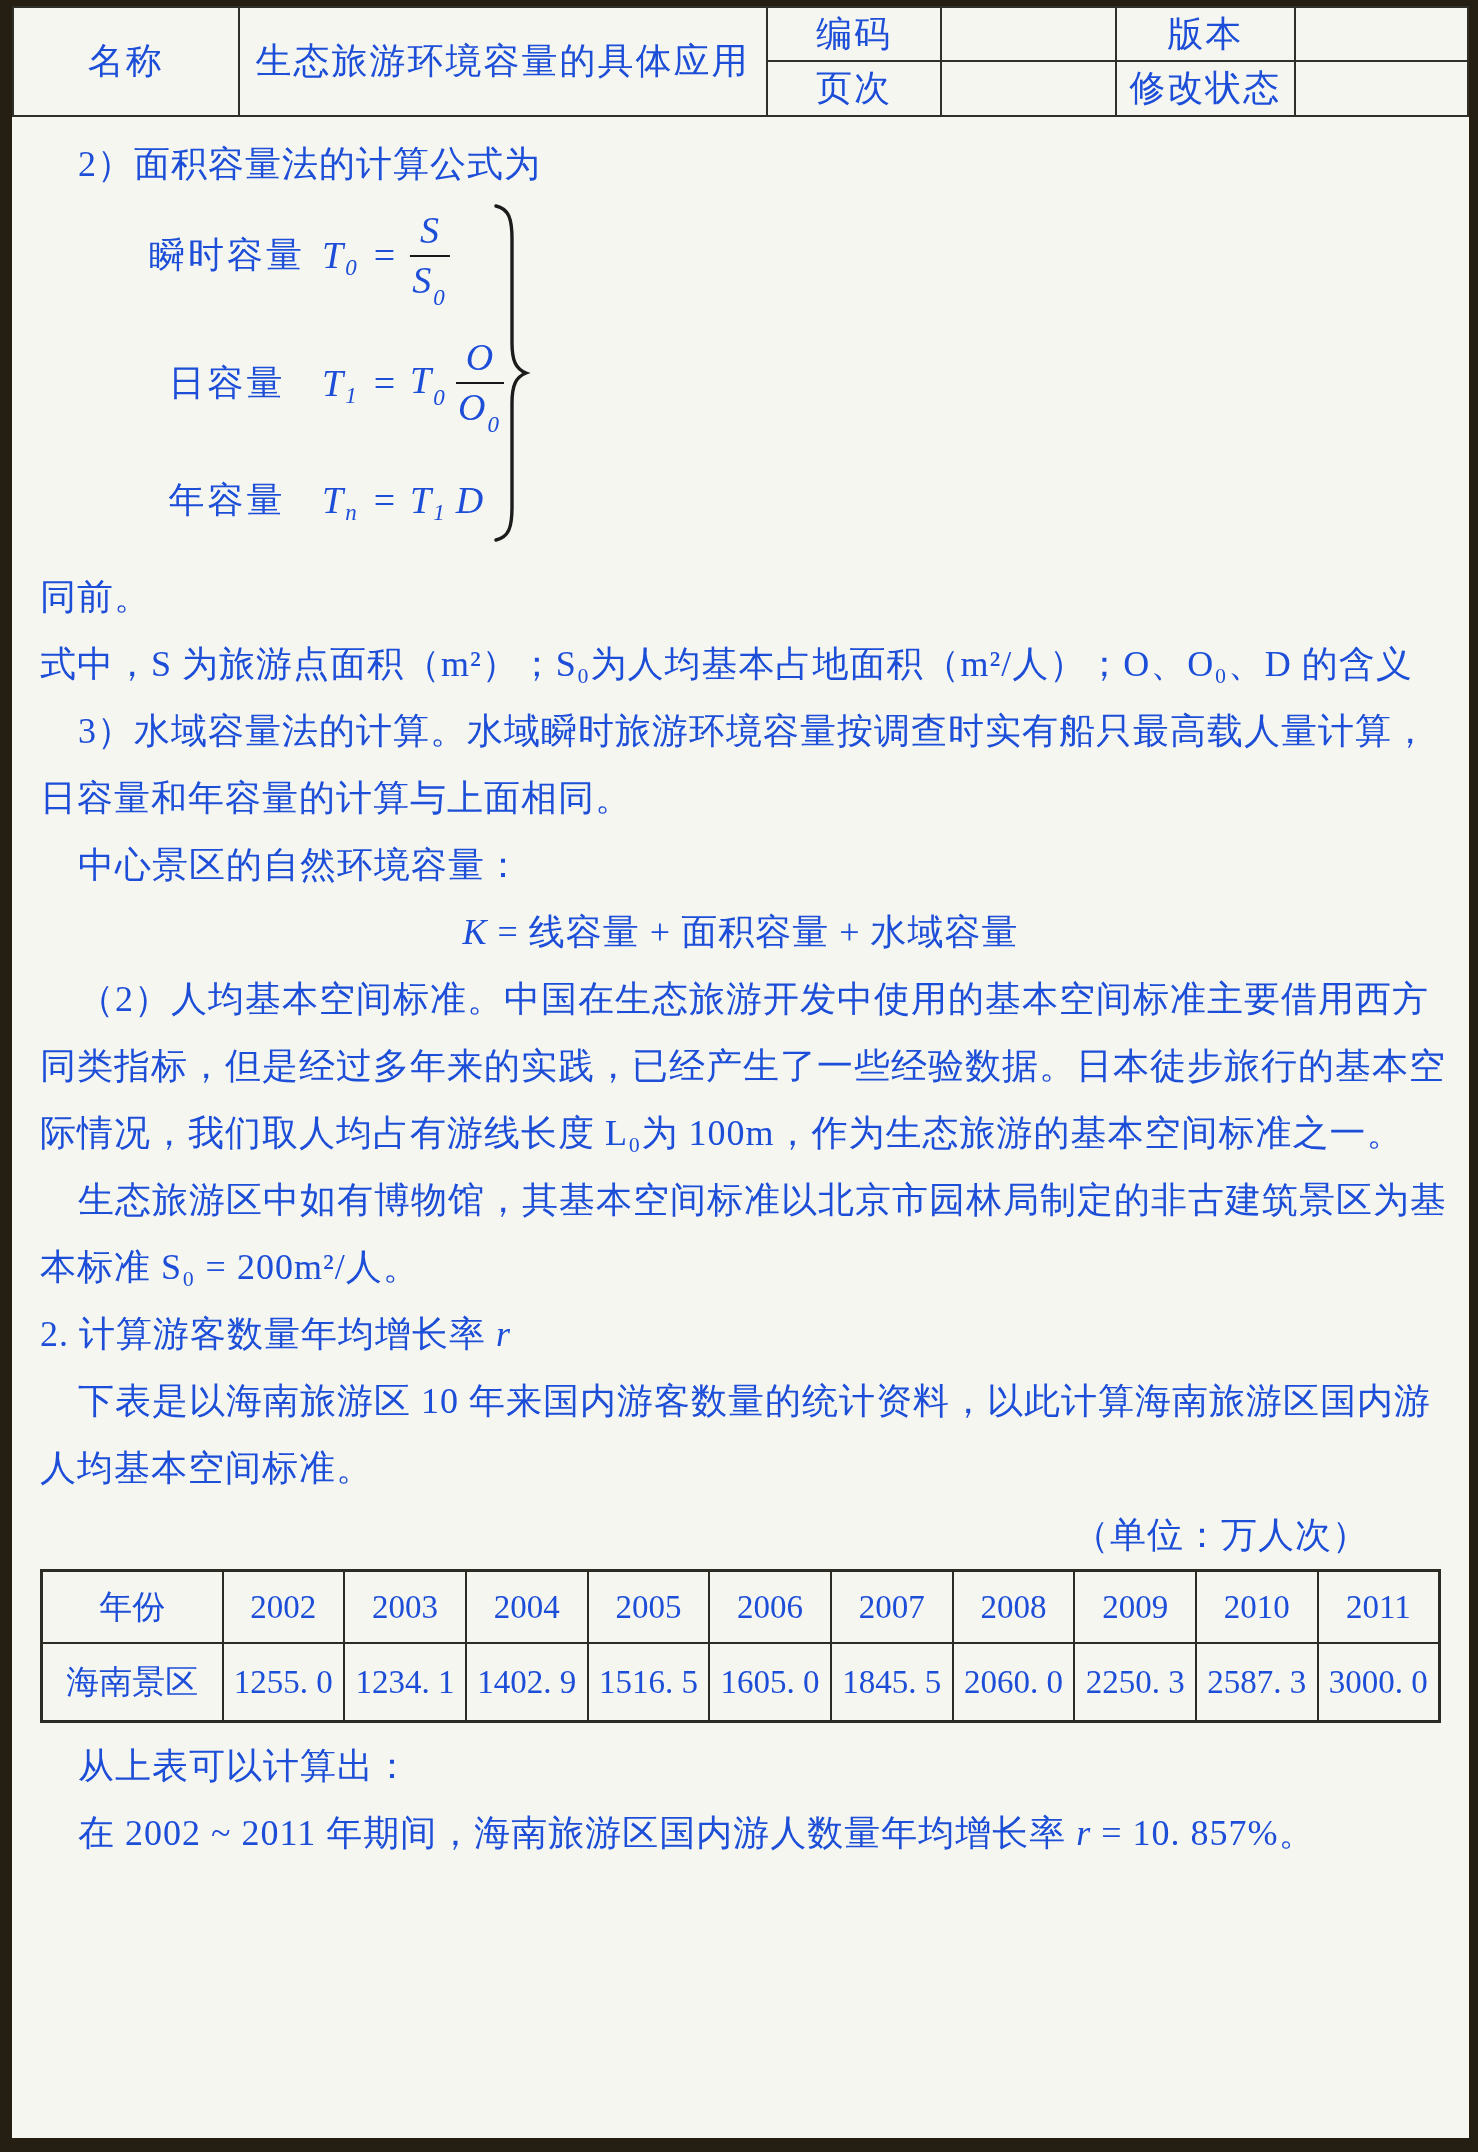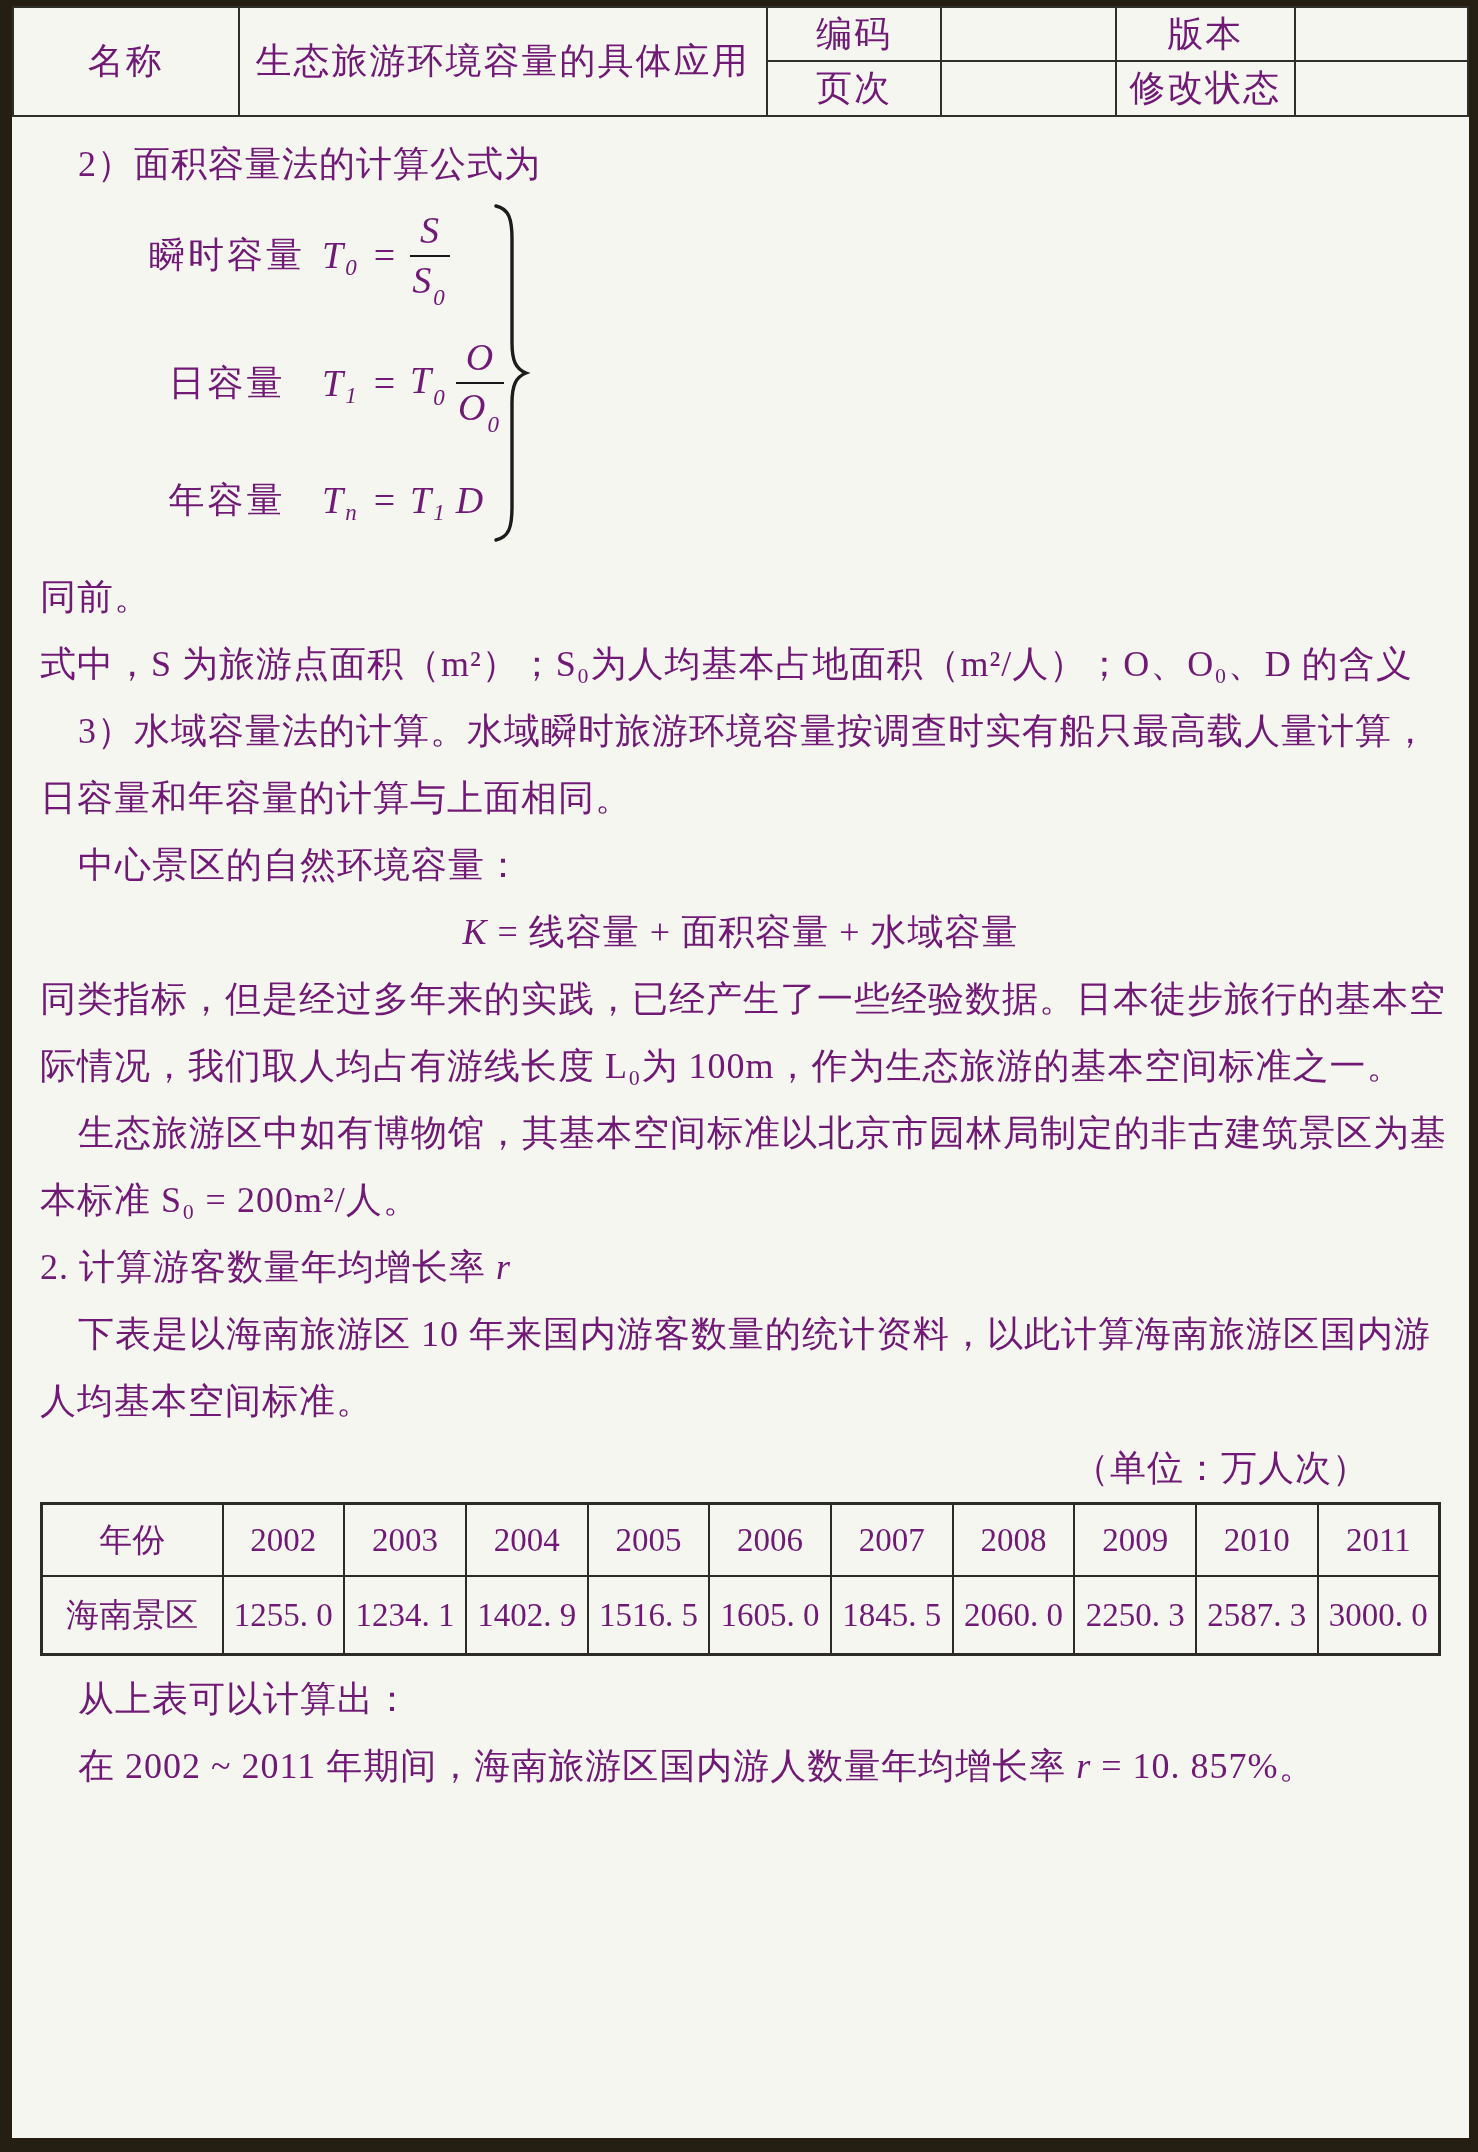--- a/index.html
+++ b/index.html
@@ -5,21 +5,21 @@
   html,body { margin:0; padding:0; background:#181310; }
   .page {
     position:relative;
     width:1478px; height:2152px;
     box-sizing:border-box;
     background:#f6f6f1;
     border-left:12px solid #241e13;
     border-right:9px solid #241e13;
     border-top:6px solid #241e13;
     font-family:"Liberation Serif","DejaVu Serif",serif;
-    color:#701a75;
+    color:#1d4ed8;
     overflow:hidden;
   }
   
   table.doc-header {
     width:100%; border-collapse:collapse; table-layout:fixed;
   }
   table.doc-header td {
     border:2px solid #30302a;
     font-size:36px; text-align:center; vertical-align:middle;
     letter-spacing:2px; padding:0;
@@ -149,20 +149,21 @@
     <div class="line">式中，S 为旅游点面积（m²）；S₀为人均基本占地面积（m²/人）；O、O₀、D 的含义</div>
 
     <div class="line indent">3）水域容量法的计算。水域瞬时旅游环境容量按调查时实有船只最高载人量计算，</div>
     <div class="line">日容量和年容量的计算与上面相同。</div>
 
     <div class="line indent">中心景区的自然环境容量：</div>
     <div class="line center">
       <span class="kvar">K</span><span>= 线容量 + 面积容量 + 水域容量</span>
     </div>
 
+    <div class="line indent">（2）人均基本空间标准。中国在生态旅游开发中使用的基本空间标准主要借用西方</div>
     <div class="line">同类指标，但是经过多年来的实践，已经产生了一些经验数据。日本徒步旅行的基本空</div>
     <div class="line">际情况，我们取人均占有游线长度 L₀为 100m，作为生态旅游的基本空间标准之一。</div>
     <div class="line indent">生态旅游区中如有博物馆，其基本空间标准以北京市园林局制定的非古建筑景区为基</div>
     <div class="line">本标准 S₀ = 200m²/人。</div>
 
     <div class="line">
       <span>2. 计算游客数量年均增长率 </span><span class="mvar">r</span>
     </div>
     <div class="line indent">下表是以海南旅游区 10 年来国内游客数量的统计资料，以此计算海南旅游区国内游</div>
     <div class="line">人均基本空间标准。</div>

